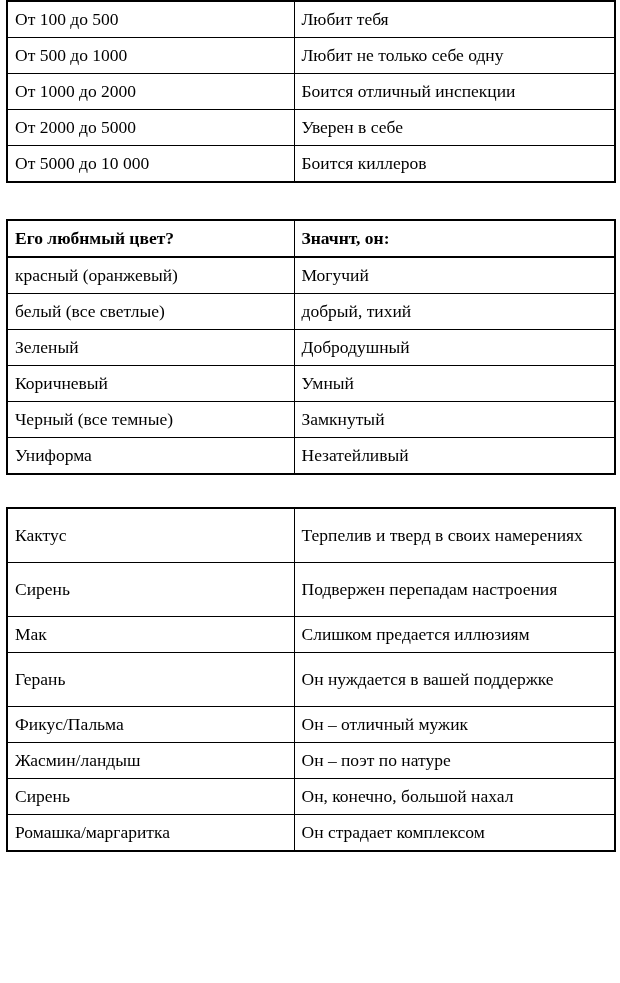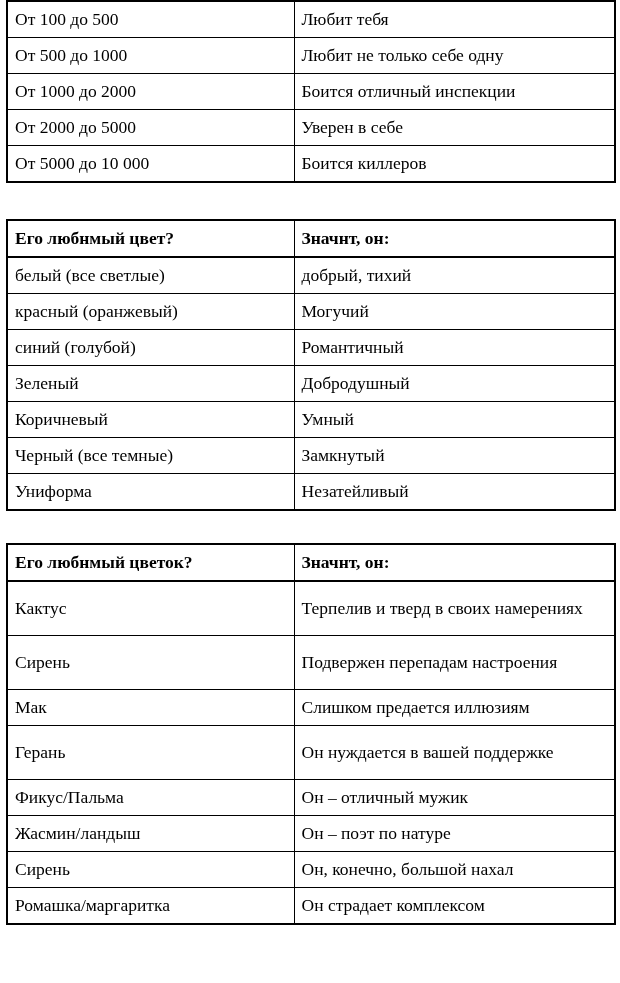--- a/index.html
+++ b/index.html
@@ -97,30 +97,26 @@
     <colgroup>
         <col class="c1">
         <col class="c2">
       </colgroup>
     <tbody>
       <tr class="headrow">
         <td>Его любнмый цвет?</td>
         <td>Значнт, он:</td>
       </tr>
       <tr>
-        <td>белый (все светлые)</td>
-        <td>добрый, тихий</td>
-      </tr>
-      <tr>
         <td>красный (оранжевый)</td>
         <td>Могучий</td>
       </tr>
       <tr>
-        <td>синий (голубой)</td>
-        <td>Романтичный</td>
+        <td>белый (все светлые)</td>
+        <td>добрый, тихий</td>
       </tr>
       <tr>
         <td>Зеленый</td>
         <td>Добродушный</td>
       </tr>
       <tr>
         <td>Коричневый</td>
         <td>Умный</td>
       </tr>
       <tr>
@@ -135,24 +131,20 @@
   </table>
 
   <div class="gap-b"></div>
 
   <table class="qtable t3">
     <colgroup>
         <col class="c1">
         <col class="c2">
       </colgroup>
     <tbody>
-      <tr class="headrow">
-        <td>Его любнмый цветок?</td>
-        <td>Значнт, он:</td>
-      </tr>
       <tr class="twoline">
         <td>Кактус</td>
         <td>Терпелив и тверд в своих намерениях</td>
       </tr>
       <tr class="twoline">
         <td>Сирень</td>
         <td>Подвержен перепадам настроения</td>
       </tr>
       <tr>
         <td>Мак</td>

